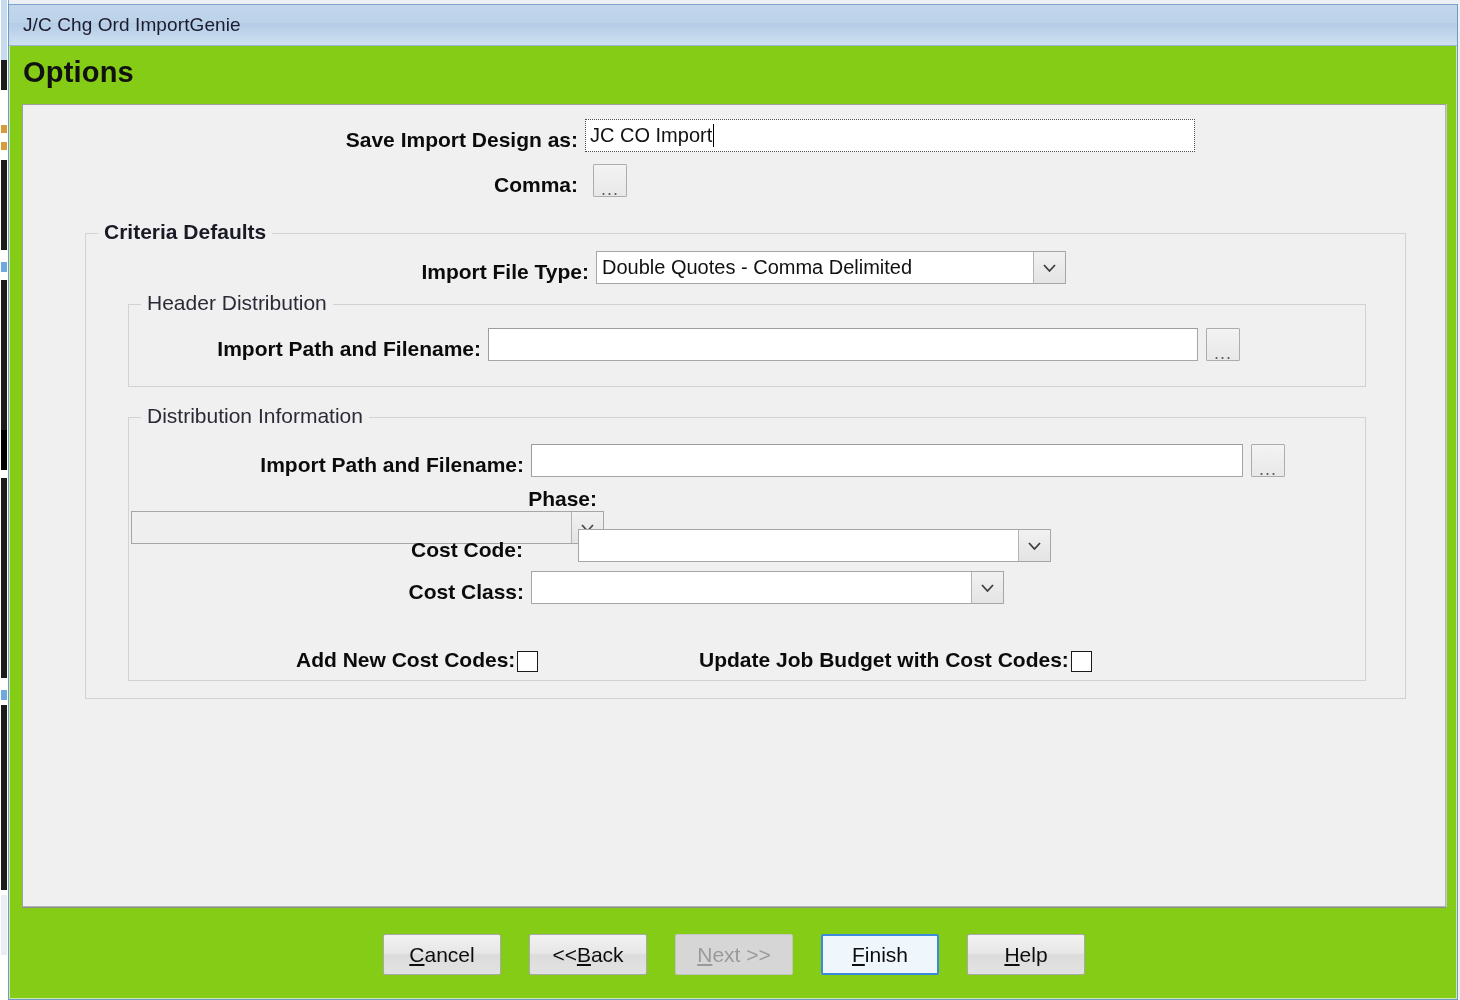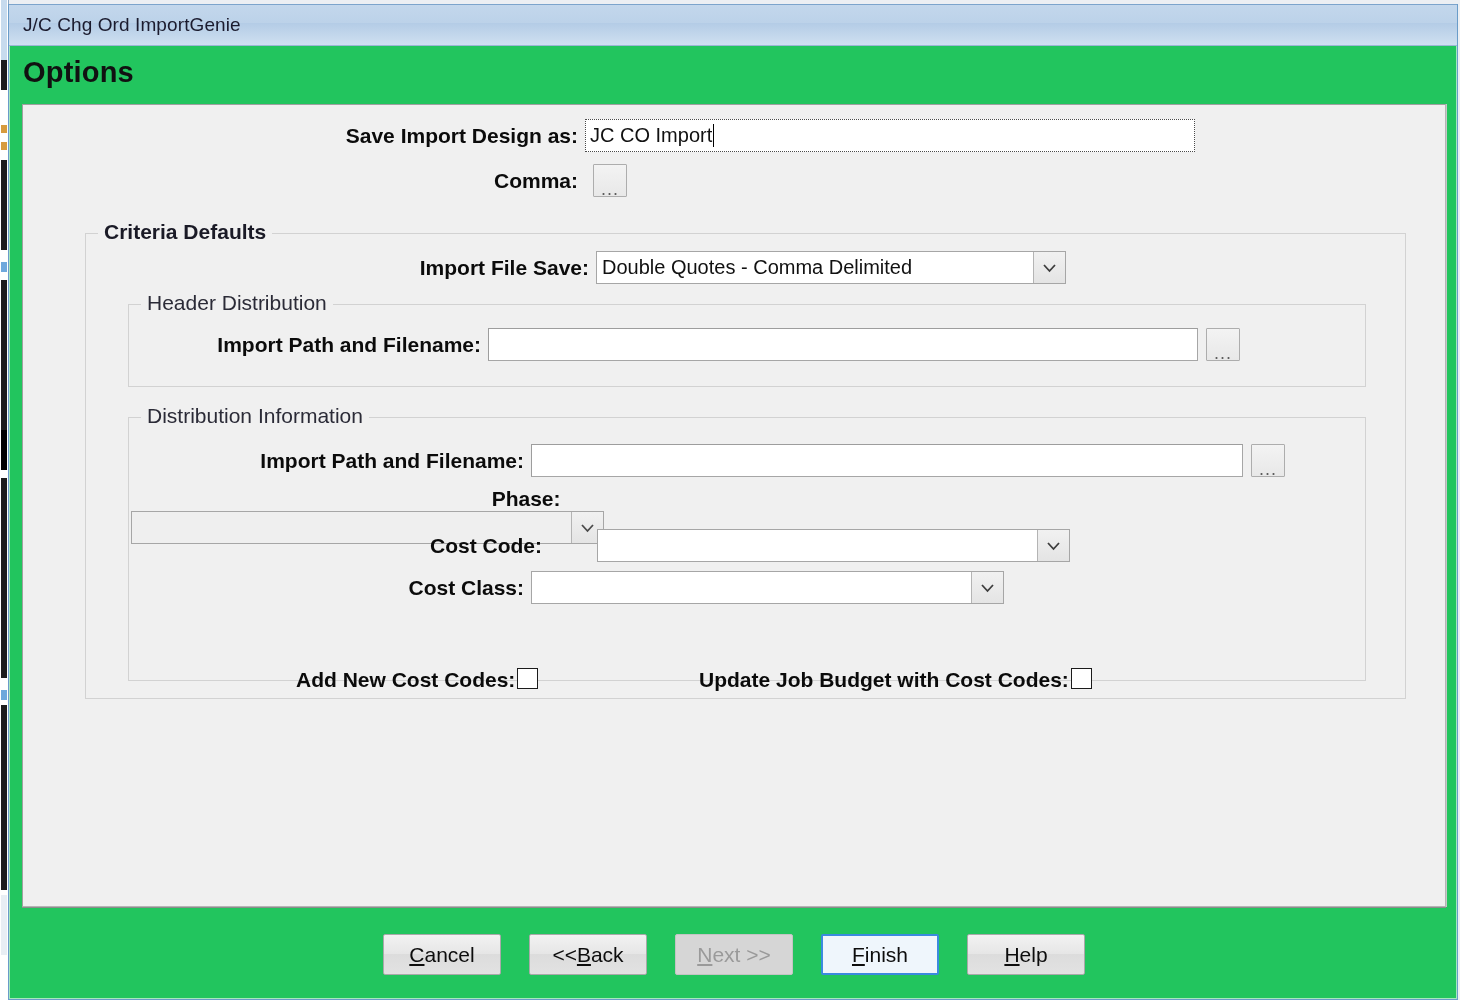--- a/index.html
+++ b/index.html
@@ -26,21 +26,21 @@
     position: absolute; left: 1px; width: 6px; background: #1c1c1c;
   }
   #behind-window-strip .bg-bar.blue { background: #6ea8dc; }
   #behind-window-strip .bg-bar.amber { background: #d79b3d; }
 
   
   #dialog-window {
     position: absolute;
     left: 8px; top: 4px;
     width: 1450px; height: 996px;
-    background: #22c55e;
+    background: #84cc16;
     border: 1px solid #6a9cc9;
     border-top: none;
     box-shadow: 0 0 0 1px rgba(255,255,255,0.6) inset;
   }
 
   
   #title-bar {
     height: 42px;
     background: linear-gradient(to bottom, #c3d7ec 0%, #bcd2e9 45%, #b4cce6 46%, #cfe0f1 100%);
     border-bottom: 1px solid #9bb7d4;
@@ -74,21 +74,21 @@
     border: 1px solid #a0a0a0;
     border-right-color: #b4b4b4;
     border-bottom-color: #b4b4b4;
     box-shadow: 0 1px 0 0 #8c8c8c, 1px 0 0 0 #c8c8c8;
   }
 
   
   .form-row {
     position: absolute;
     display: flex;
-    align-items: center;
+    align-items: flex-end;
   }
   .field-label {
     font-size: 21px;
     font-weight: bold;
     color: #0b0b0b;
     text-align: right;
     white-space: nowrap;
     padding-right: 7px;
   }
 
@@ -184,22 +184,21 @@
     font-size: 21px;
     color: #2b2b37;
     white-space: nowrap;
   }
   .group-box.strong > .group-title { font-weight: bold; color: #1a1a26; }
 
   
   .checkbox-row {
     position: absolute;
     display: flex;
-    align-items: flex-start;
-    margin-top: 20px;
+    align-items: flex-end;
   }
   .checkbox-label {
     font-size: 21px;
     font-weight: bold;
     color: #0b0b0b;
     white-space: nowrap;
     padding-right: 2px;
   }
   .checkbox-box {
     width: 21px; height: 21px;
@@ -283,21 +282,21 @@
 
     <div class="form-row" style="left:252px; top:59px;">
       <div class="field-label" style="width:310px;">Comma:</div>
       <div class="browse-button"></div>
     </div>
 
     <div class="group-box strong" style="left:62px; top:128px; width:1321px; height:466px;">
       <span class="group-title">Criteria Defaults</span>
 
       <div class="form-row" style="left:288px; top:17px;">
-        <div class="field-label" style="width:222px;">Import File Save:</div>
+        <div class="field-label" style="width:222px;">Import File Type:</div>
         <div class="combo" style="width:240px; width:470px;">
           <span class="combo-value">Double Quotes - Comma Delimited</span>
           <span class="combo-arrow">
             <svg width="15" height="10" viewBox="0 0 15 10">
                 <path d="M2 2 L7.5 8 L13 2" fill="none" stroke="#3d3d3d" stroke-width="1.8"></path>
               </svg>
           </span>
         </div>
       </div>
 
@@ -328,21 +327,21 @@
           <div class="combo disabled" style="width:473px;">
             <span class="combo-value"></span>
             <span class="combo-arrow">
               <svg width="15" height="10" viewBox="0 0 15 10">
                   <path d="M2 2 L7.5 8 L13 2" fill="none" stroke="#4a4a4a" stroke-width="1.8"></path>
                 </svg>
             </span>
           </div>
         </div>
 
-        <div class="form-row" style="left:20px; top:111px;gap:48px;">
+        <div class="form-row" style="left:1px; top:111px;gap:48px;">
           <div class="field-label" style="width:400px;">Cost Code:</div>
           <div class="combo" style="width:473px;">
             <span class="combo-value"></span>
             <span class="combo-arrow">
               <svg width="15" height="10" viewBox="0 0 15 10">
                   <path d="M2 2 L7.5 8 L13 2" fill="none" stroke="#3d3d3d" stroke-width="1.8"></path>
                 </svg>
             </span>
           </div>
         </div>

